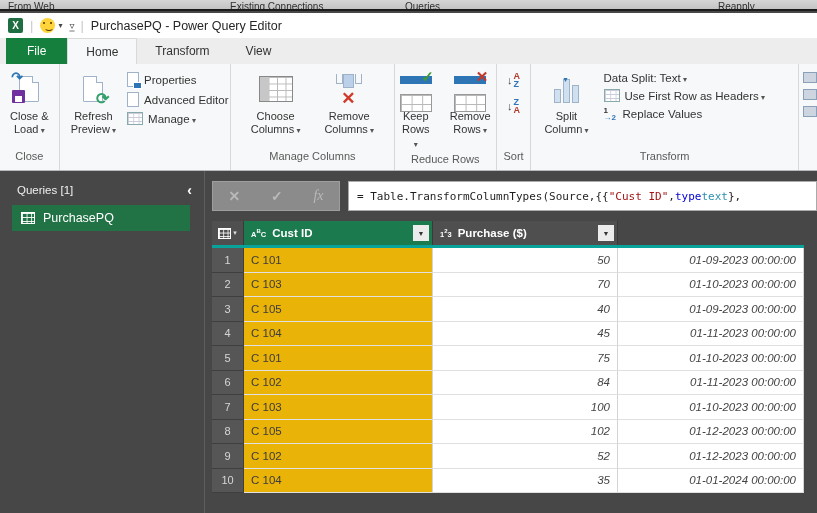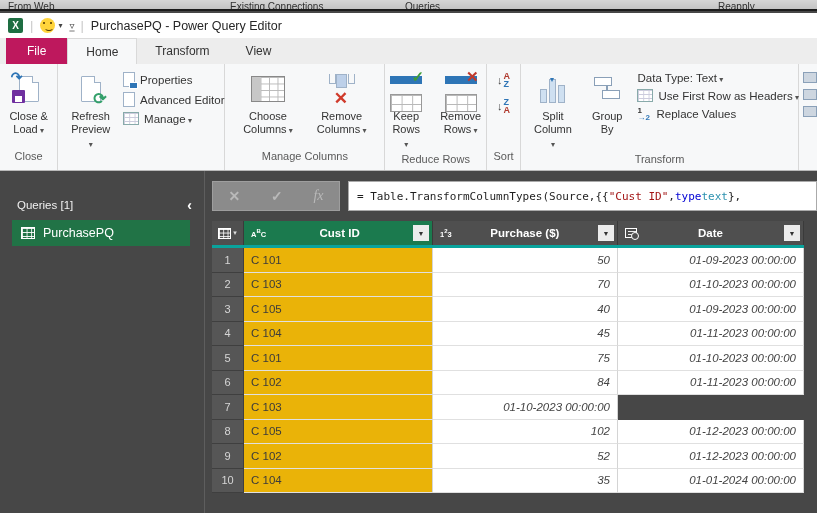--- a/index.html
+++ b/index.html
@@ -23,21 +23,21 @@
   .smiley:after { content:""; position:absolute; left:3.5px; top:5px; width:8px; height:6px;
     border:1.5px solid transparent; border-bottom-color:#4a3200; border-radius:50%; }
   .caret { font-size:8px; color:#444; margin-left:3px; }
   .qat-icon { font-size:10px; color:#444; margin-left:7px; letter-spacing:-1px; }
   .title-text { font-size:12.5px; color:#262626; }
 
   
   .tabbar { position:absolute; top:38px; left:0; width:817px; height:26px; background:#ededed;
     display:flex; align-items:stretch; }
   .tab { font-size:12px; color:#333; display:flex; align-items:center; padding:0 18px; }
-  .tab.file { background:#be185d; color:#fff; margin-left:6px; padding:0 21px; }
+  .tab.file { background:#15803d; color:#fff; margin-left:6px; padding:0 21px; }
   .tab.active { background:#f7f8f9; border:1px solid #d9d9d9; border-bottom:none; }
 
   
   .ribbon { position:absolute; top:64px; left:0; width:817px; height:107px; background:#f7f8f9;
     border-bottom:1px solid #b9b9b9; display:flex; }
   .rgroup { position:relative; height:100%; border-right:1px solid #d8d8d8;
     display:flex; flex-direction:column; }
   .rgroup-body { flex:1; display:flex; align-items:flex-start; padding-top:5px; }
   .rgroup-label { height:20px; text-align:center; font-size:11px; color:#5a5a5a; }
   .bigbtn { display:flex; flex-direction:column; align-items:center; font-size:11px; color:#333;
@@ -92,21 +92,21 @@
   .groupby .r1 { position:absolute; top:2px; left:2px; width:18px; height:9px; border:1.5px solid #8aa0b8; background:#fff; }
   .groupby .r2 { position:absolute; top:15px; left:10px; width:18px; height:9px; border:1.5px solid #8aa0b8; background:#fff; }
   .groupby .ln { position:absolute; top:11px; left:14px; width:1.5px; height:5px; background:#8aa0b8; }
   .repl { font-size:8px; font-weight:bold; color:#333; line-height:7px; width:14px; } .repl .arr { color:#2e75b6; }
   .cuticons { display:flex; flex-direction:column; gap:6px; padding:8px 0 0 4px; }
   .cuticons div { width:14px; height:11px; background:#cdd6e0; border:1px solid #8aa0b8; }
 
   
   .content { position:absolute; top:171px; left:0; width:817px; height:342px; background:#474747; display:flex; }
 
-  .qpanel { width:205px; border-right:1px solid #5e5e5e; padding-top:26px; }
+  .qpanel { width:205px; border-right:1px solid #5e5e5e; padding-top:11px; }
   .qpanel-head { display:flex; justify-content:space-between; align-items:center; padding:0 12px 0 17px; }
   .qpanel-title { color:#f0f0f0; font-size:11.5px; }
   .collapse { color:#fff; font-size:14px; font-weight:bold; }
   .qitem { margin:7px 14px 0 12px; height:26px; background:#217346; display:flex; align-items:center;
     gap:8px; padding-left:9px; color:#fff; font-size:12.5px;text-align:center; }
   .qitem .qtbl { width:14px; height:12px; border:1px solid #fff; background:
     linear-gradient(rgba(255,255,255,.9) 1px, transparent 1px) 0 0/100% 4px,
     linear-gradient(90deg,rgba(255,255,255,.9) 1px, transparent 1px) 0 0/4.6px 100%, #217346; }
 
   .editor { flex:1; padding:10px 0 0 7px; }
@@ -130,21 +130,21 @@
   .hcell { background:#4f4f4f; color:#fff; font-size:11.5px; font-weight:bold; display:flex;
     align-items:center; padding:0 3px 0 7px; border-right:1px solid #3a3a3a; gap:6px; }
   .hcell.sel { background:#1b7a4e; }
   .typeicon { font-size:7.5px; font-weight:bold; color:#fff; letter-spacing:0; line-height:7px; }
   .typeicon sup { font-size:6px; }
   .calicon { width:12px; height:10px; border:1px solid #fff; position:relative; background:
     linear-gradient(rgba(255,255,255,.9) 1px, transparent 1px) 2px 2px/100% 3px no-repeat,
     linear-gradient(rgba(255,255,255,.9) 1px, transparent 1px) 2px 5px/100% 3px no-repeat; }
   .calicon:before { content:""; position:absolute; right:-3px; bottom:-3px; width:6px; height:6px;
     border:1px solid #fff; border-radius:50%; background:#4f4f4f; }
-  .hname { flex:1;text-align:center; }
+  .hname { flex:1; }
   .fbtn { width:16px; height:16px; background:#ececec; display:flex; align-items:center;
     justify-content:center; font-size:7px; color:#333; flex:0 0 16px; }
   .accent { height:3px; background:#0aa39c; width:592px; }
   .grow { display:grid; grid-template-columns:32px 189px 185px 186px; height:24.5px; }
   .rn { background:#565656; color:#d6d6d6; font-size:11px; display:flex; align-items:center;
     justify-content:center; border-bottom:1px solid #3f3f3f; border-right:1px solid #3f3f3f; }
   .cell { background:#fff; font-size:11.5px; color:#3b3b3b; display:flex; align-items:center;
     border-right:1px solid #d4d4d4; border-bottom:1px solid #e0e0e0; padding:0 7px; }
   .cell.tint { background:#eab308; }
   .cell.num, .cell.date { justify-content:flex-end; font-style:italic; color:#444; }
@@ -302,34 +302,23 @@
           <div class="splitcol">
               <span class="c">▾</span>
               <div class="b" style="height:14px"></div>
               <div class="b" style="height:24px"></div>
               <div class="b" style="height:18px"></div>
             </div>
         </div>
         <span>Split</span>
         <span class="dd">Column</span>
       </div>
-      <div class="bigbtn">
-        <div class="bicon">
-          <div class="groupby">
-              <div class="r1"></div>
-              <div class="ln"></div>
-              <div class="r2"></div>
-            </div>
-        </div>
-        <span>Group</span>
-        <span>By</span>
-      </div>
       <div class="smallcol">
         <div class="smallbtn">
-          <span class="dd">Data Type: Text</span>
+          <span class="dd">Data Split: Text</span>
         </div>
         <div class="smallbtn">
           <span class="tblicon"></span>
           <span class="dd">Use First Row as Headers</span>
         </div>
         <div class="smallbtn">
           <span class="repl"><span>1</span><br><span class="arr">→2</span></span>
           <span>Replace Values</span>
         </div>
       </div>
@@ -384,25 +373,20 @@
         <div class="hcell sel">
           <span class="typeicon"><span>A</span><sup>B</sup><span>C</span></span>
           <span class="hname">Cust ID</span>
           <span class="fbtn">▼</span>
         </div>
         <div class="hcell">
           <span class="typeicon"><span>1</span><sup>2</sup><span>3</span></span>
           <span class="hname">Purchase ($)</span>
           <span class="fbtn">▼</span>
         </div>
-        <div class="hcell">
-          <span class="calicon"></span>
-          <span class="hname">Date</span>
-          <span class="fbtn">▼</span>
-        </div>
       </div>
       <div class="accent"></div>
       <div id="grid-body">
   <div class="grow">
     <div class="rn">1</div>
     <div class="cell tint">C 101</div>
     <div class="cell num">50</div>
     <div class="cell date">01-09-2023 00:00:00</div>
   </div>
 
@@ -437,20 +421,21 @@
   <div class="grow">
     <div class="rn">6</div>
     <div class="cell tint">C 102</div>
     <div class="cell num">84</div>
     <div class="cell date">01-11-2023 00:00:00</div>
   </div>
 
   <div class="grow">
     <div class="rn">7</div>
     <div class="cell tint">C 103</div>
+    <div class="cell num">100</div>
     <div class="cell date">01-10-2023 00:00:00</div>
   </div>
 
   <div class="grow">
     <div class="rn">8</div>
     <div class="cell tint">C 105</div>
     <div class="cell num">102</div>
     <div class="cell date">01-12-2023 00:00:00</div>
   </div>
 

